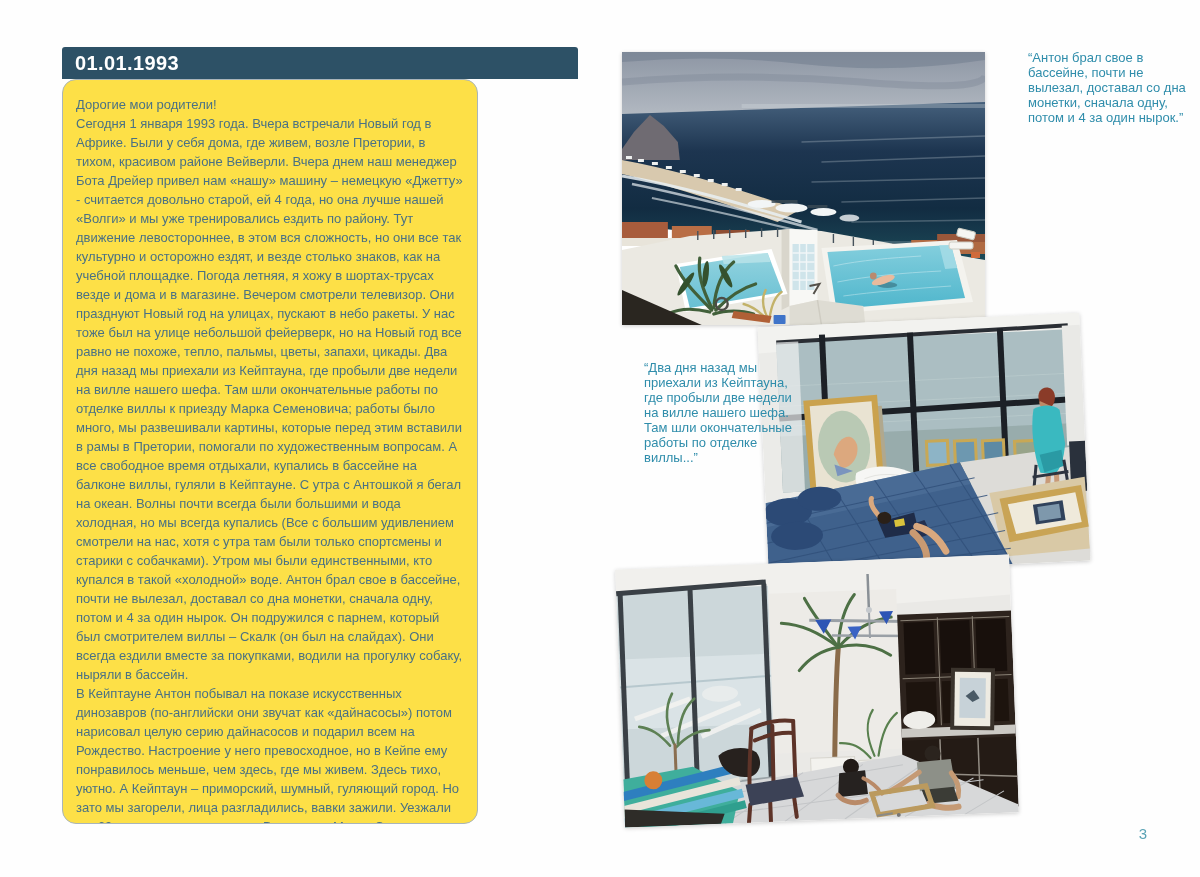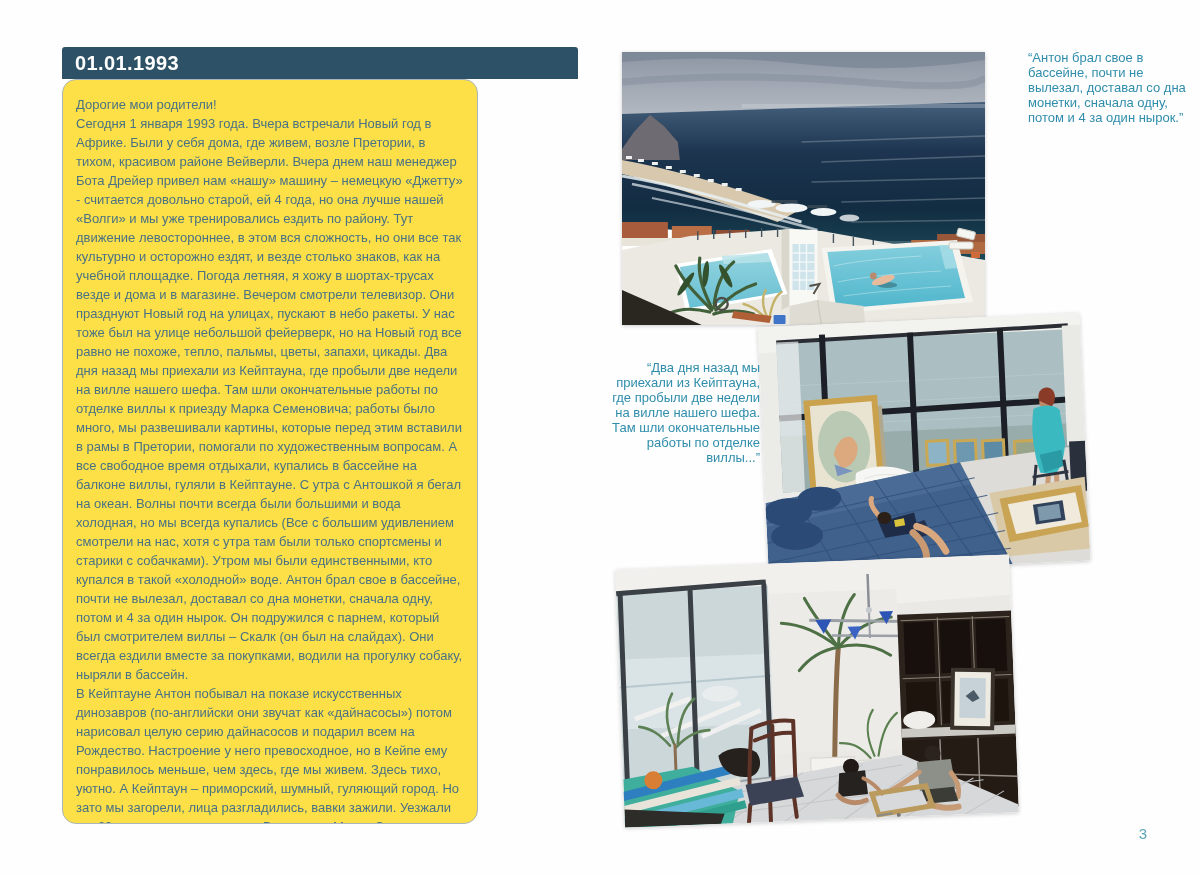--- a/index.html
+++ b/index.html
@@ -31,21 +31,21 @@
   .photo-pool{left:622px;top:52px;width:363px;height:273px;z-index:1}
   .photo-bedroom{left:763px;top:320px;width:322px;height:248px;z-index:2;transform:rotate(-2.6deg)}
   .photo-livingroom{left:620px;top:562px;width:394px;height:258px;z-index:3;transform:rotate(-2.2deg)}
 
   
   .caption{
     position:absolute;z-index:6;color:#2f8dab;
     font-size:13px;line-height:15px;
   }
   .caption-pool{left:1028px;top:50px;width:162px}
-  .caption-villa{left:612px;top:360px;width:148px;text-align:right}
+  .caption-villa{left:644px;top:360px;width:148px;}
   .caption-works{left:1030px;top:666px;width:146px}
 
   .page-number{
     position:absolute;left:1128px;top:825px;width:30px;text-align:center;
     color:#5aa3b5;font-size:15px;z-index:6;
   }
 </style>
 </head>
 <body>
 

